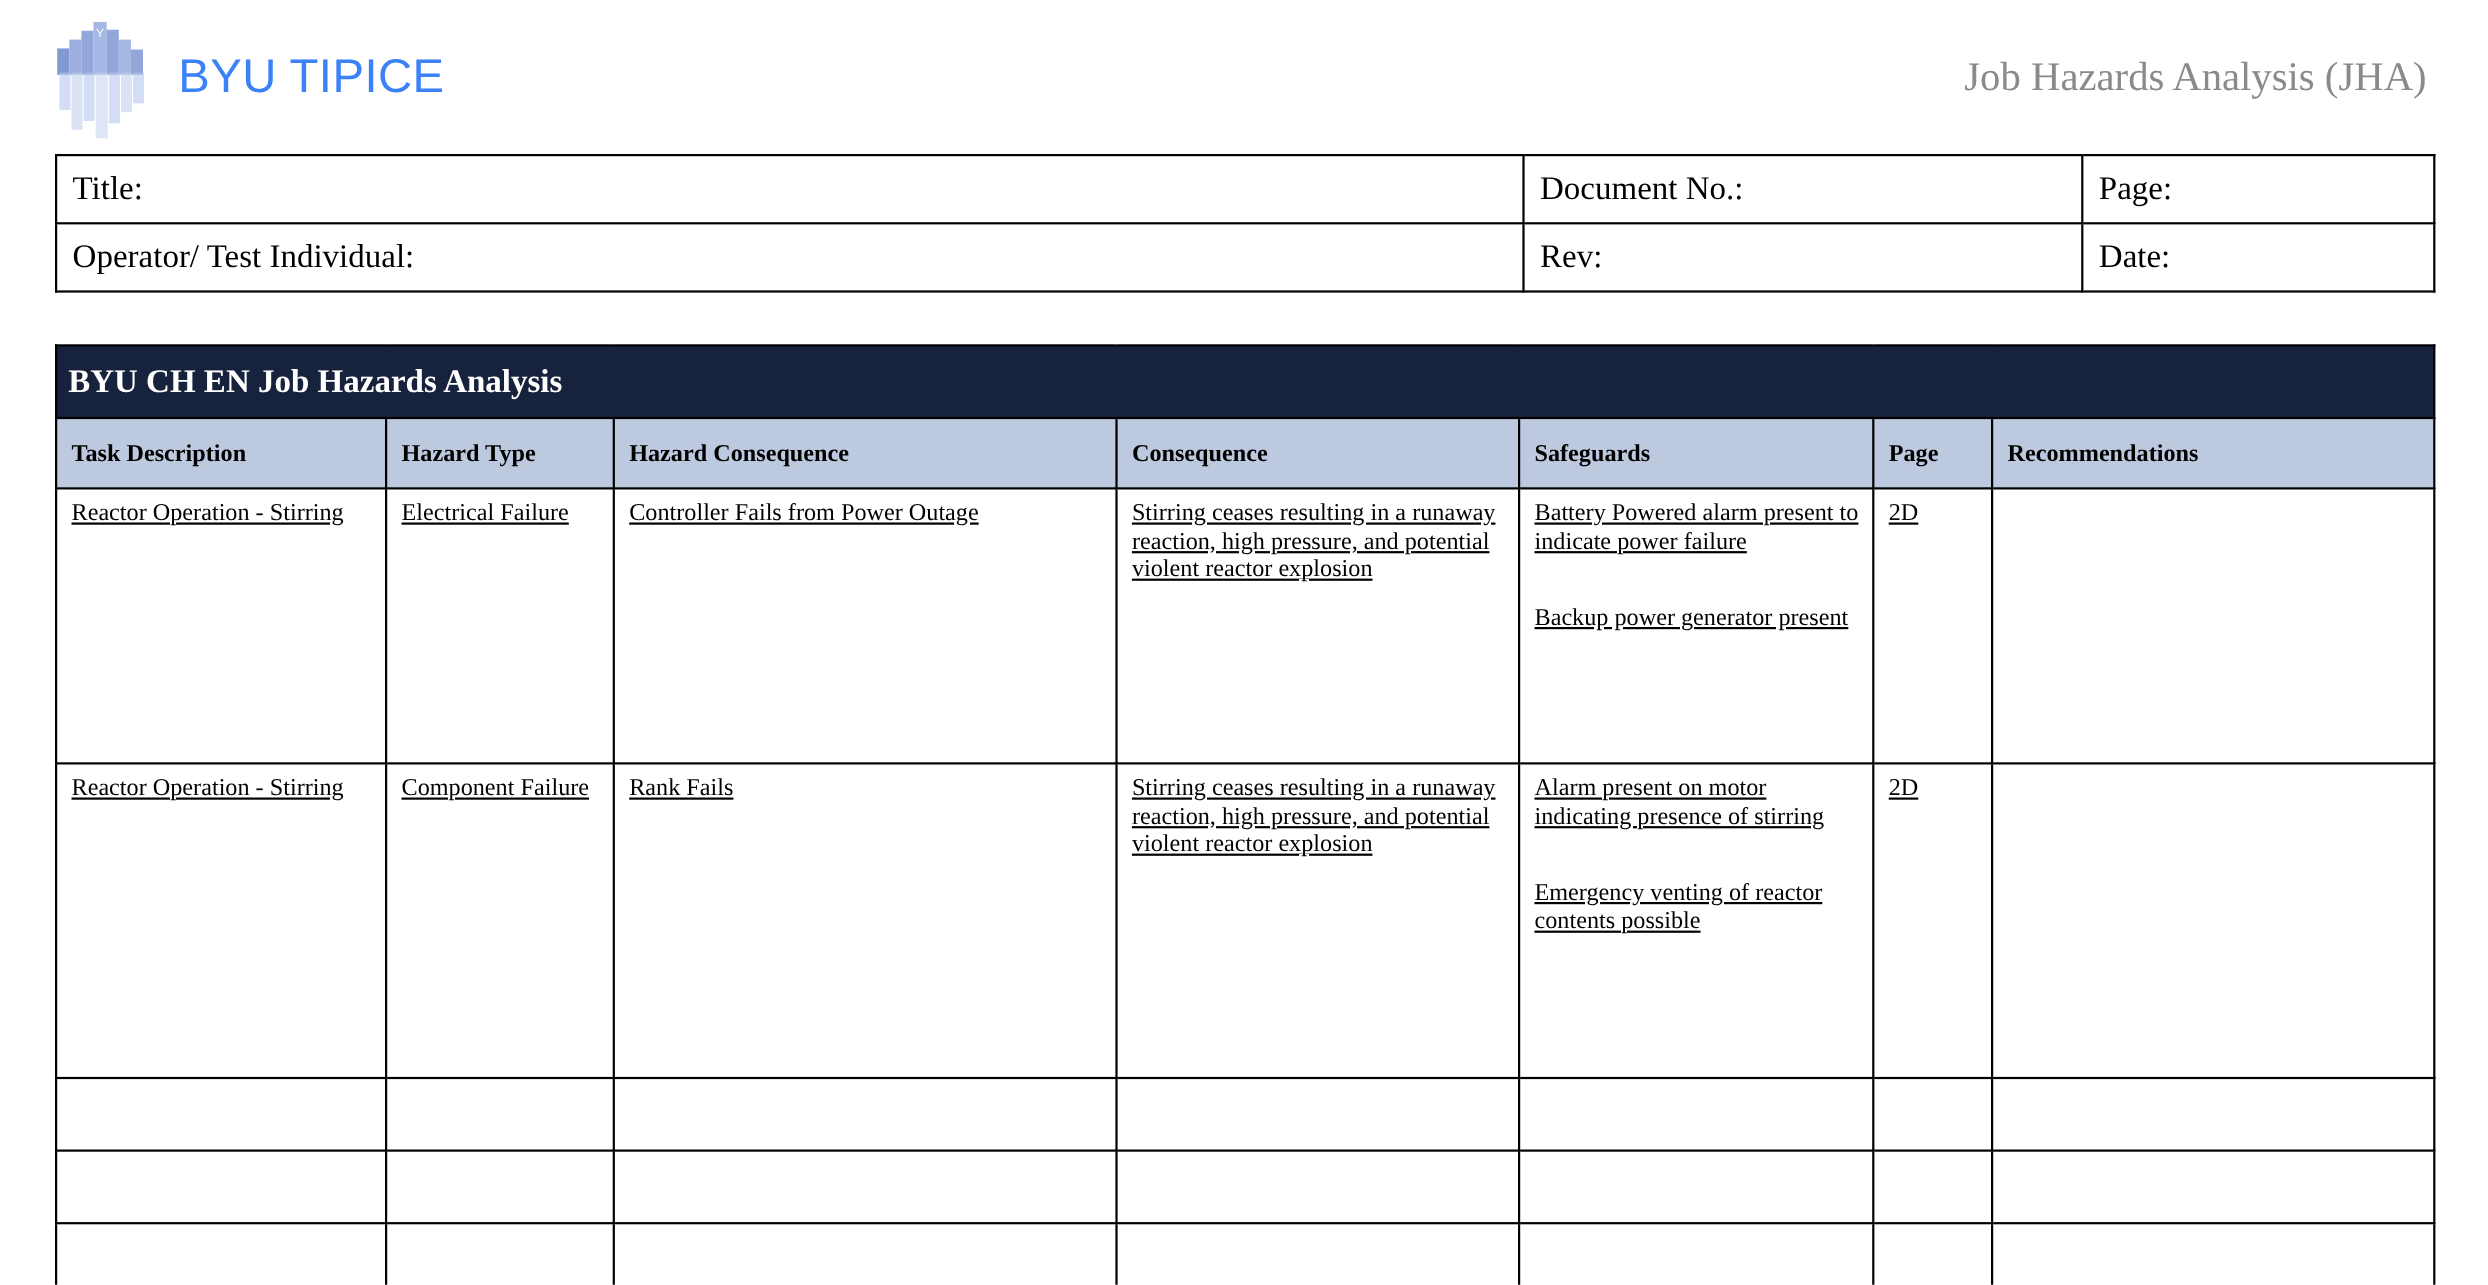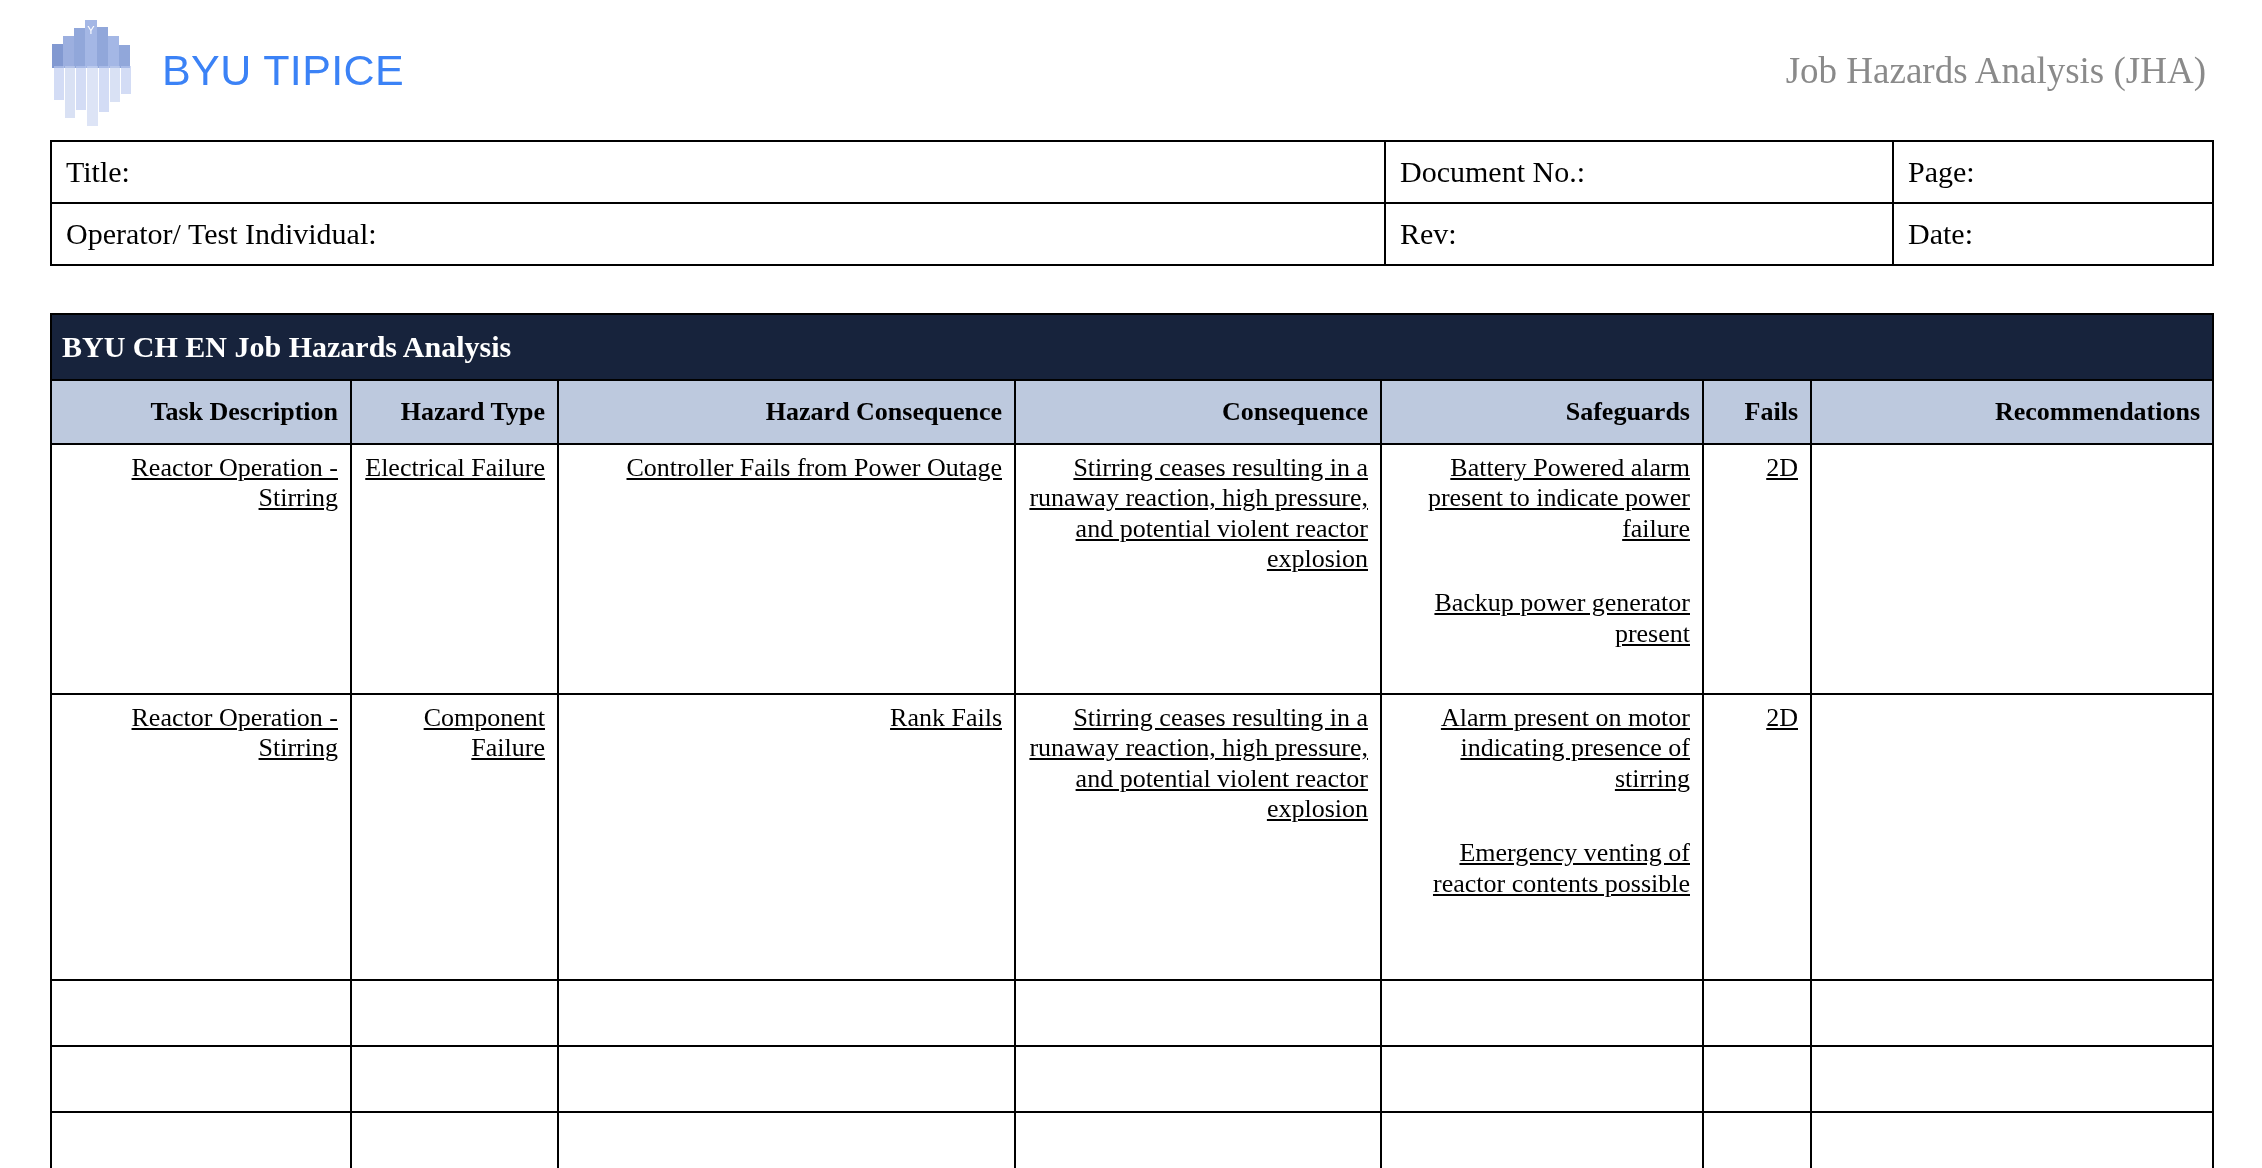--- a/index.html
+++ b/index.html
@@ -84,24 +84,24 @@
   }
   table.jha {
     border-collapse: collapse;
     table-layout: fixed;
     width: 2162px;
     border: 2px solid #000;
   }
   table.jha td, table.jha th {
     border: 2px solid #000;
     padding: 8px 12px 8px 13px;
-    font-size: 26px;
+    font-size: 22px;
     line-height: 1.17;
     vertical-align: top;
-    text-align: right;
+    text-align: left;
     word-wrap: break-word;
   }
   tr.banner td {
     background: #17233c;
     color: #ffffff;
     font-weight: bold;
     text-align: left;
     font-size: 30px;
     height: 52px;
     padding: 6px 10px;
@@ -201,21 +201,21 @@
     <tbody>
       <tr class="banner">
         <td colspan="7">BYU CH EN Job Hazards Analysis</td>
       </tr>
       <tr class="colheads">
         <th>Task Description</th>
         <th>Hazard Type</th>
         <th>Hazard Consequence</th>
         <th>Consequence</th>
         <th>Safeguards</th>
-        <th>Fails</th>
+        <th>Page</th>
         <th>Recommendations</th>
       </tr>
 
       <tr class="data r1">
         <td>Reactor Operation - Stirring</td>
         <td>Electrical Failure</td>
         <td>Controller Fails from Power Outage</td>
         <td>Stirring ceases resulting in a runaway reaction, high pressure, and potential violent reactor explosion</td>
         <td>
           <span class="cell-block">Battery Powered alarm present to indicate power failure</span>

